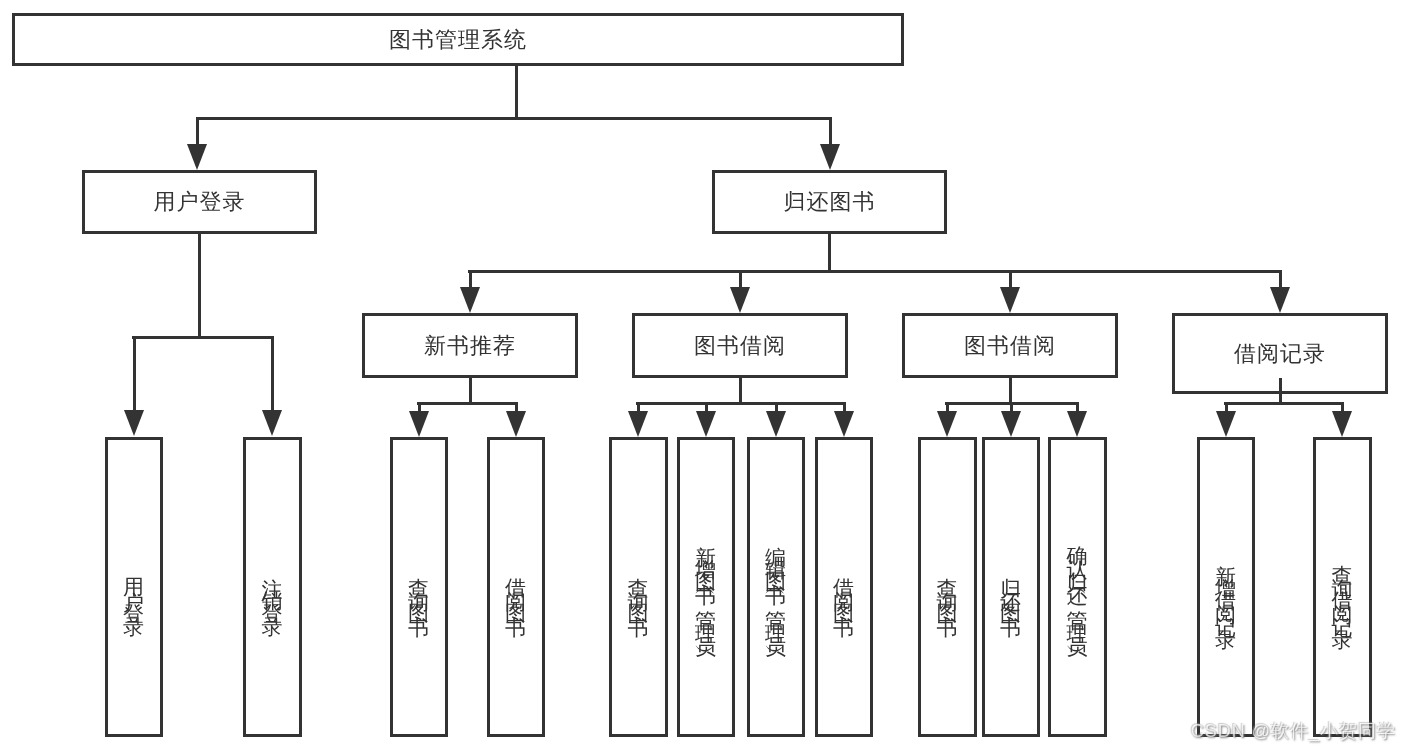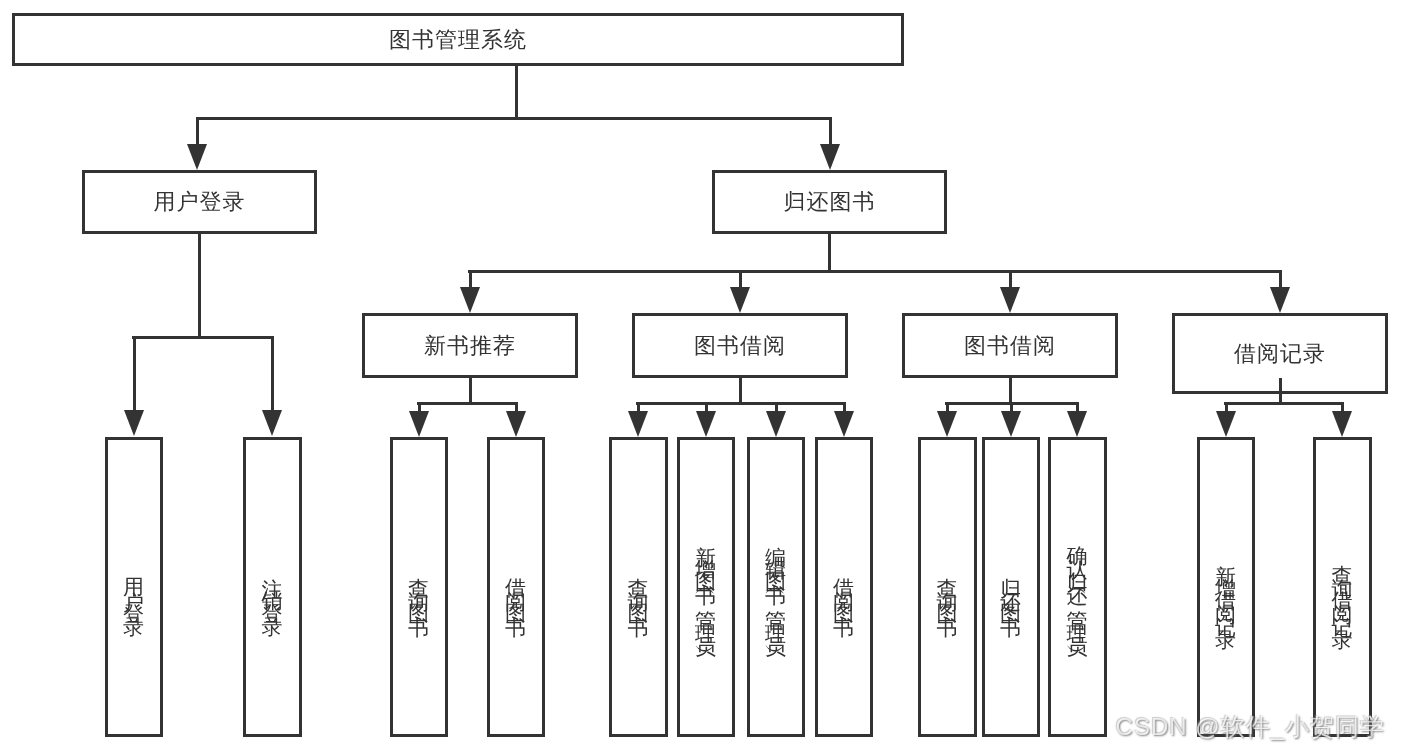--- a/index.html
+++ b/index.html
@@ -37,22 +37,22 @@
   .hline { position:absolute; height:3px; background:#333333; }
   .vline { position:absolute; width:3px;  background:#333333; }
   .arrow {
     position:absolute; width:0; height:0;
     border-left:10px solid transparent;
     border-right:10px solid transparent;
     border-top:26px solid #333333;
   }
   .watermark {
     position:absolute;
-    right:20px; bottom:4px;
-    font-size:24px;
+    right:9px; bottom:4px;
+    font-size:18px;
     color:rgba(255,255,255,0.75);
     text-shadow:1px 1px 2px rgba(110,110,110,0.9), -1px -1px 1px rgba(160,160,160,0.5);
     letter-spacing:1px;
     pointer-events:none;
     margin-left:8px;
   }
 </style>
 </head>
 <body>
 

